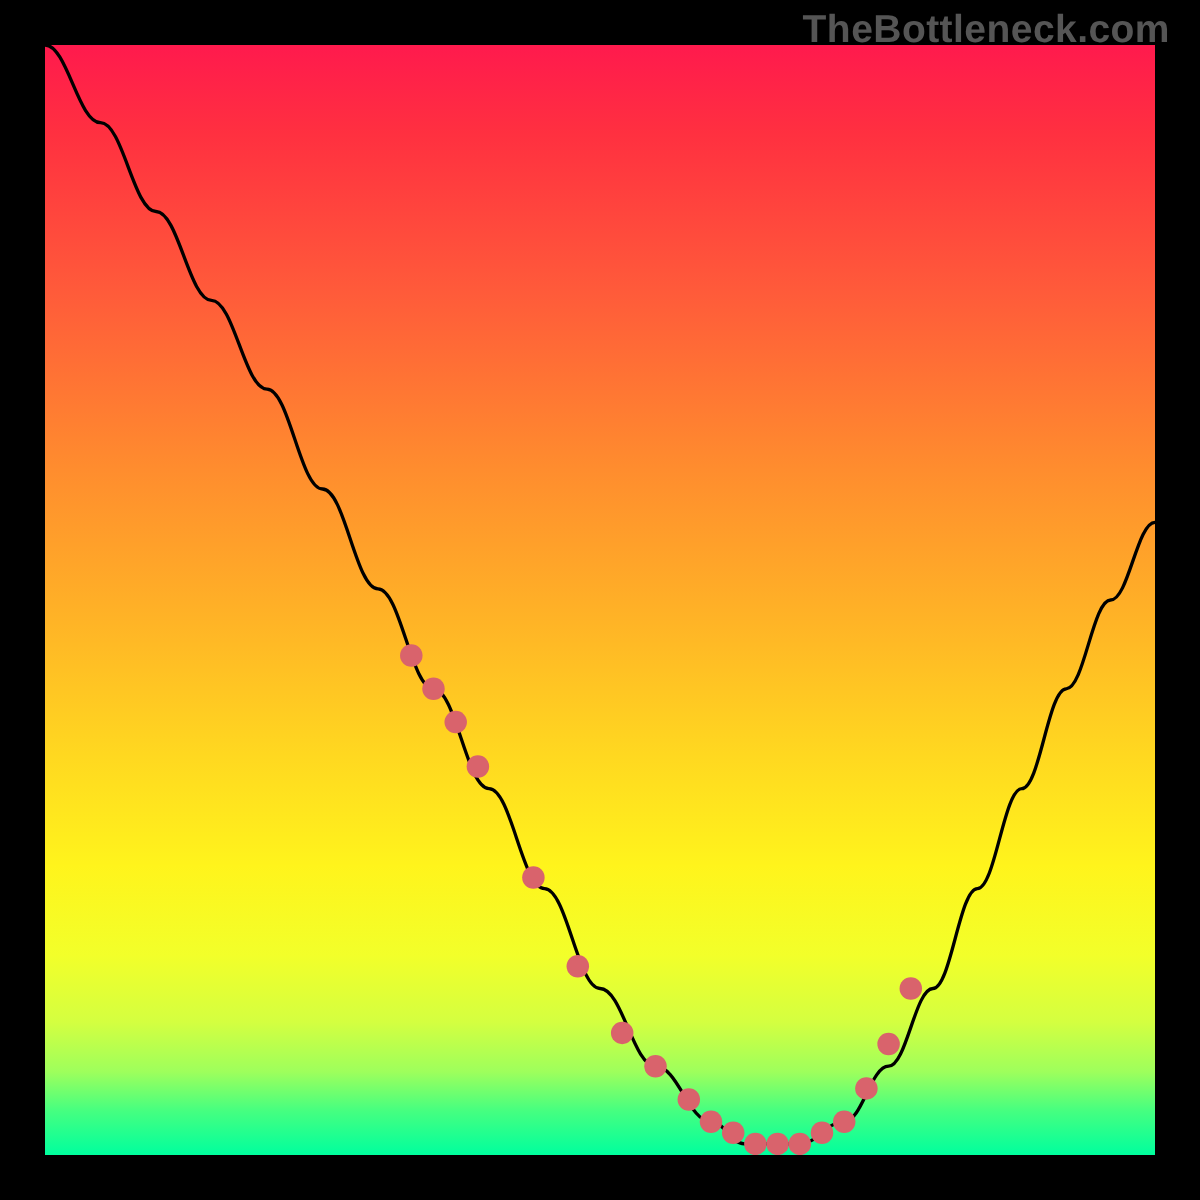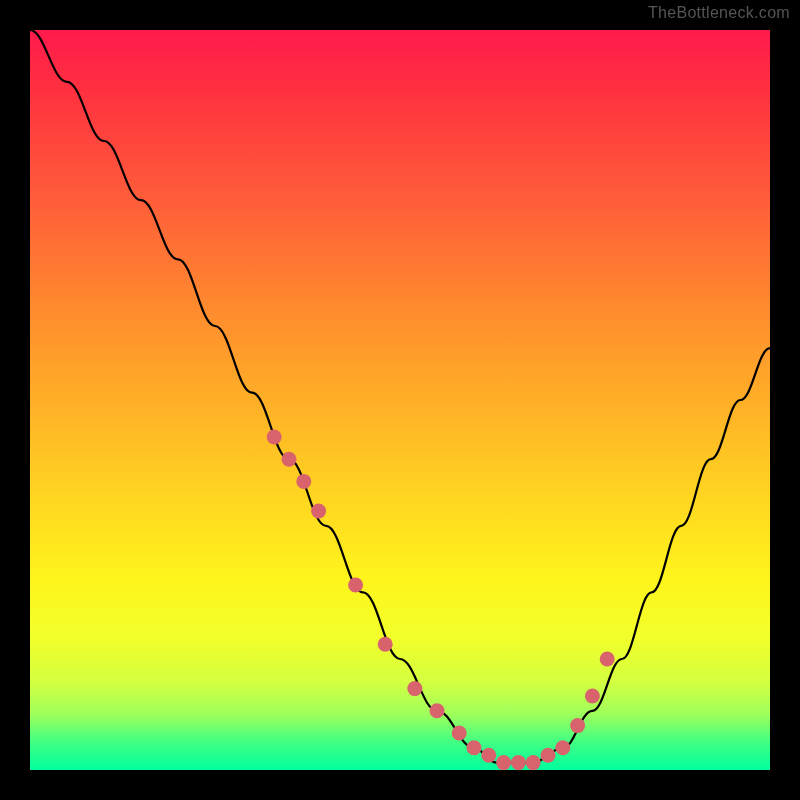--- a/index.html
+++ b/index.html
@@ -7,24 +7,24 @@
     width: 800px;
     height: 800px;
     background: #000;
     position: relative;
     font-family: Arial, Helvetica, sans-serif;
     overflow: hidden;
   }
   .watermark {
     position: absolute;
     top: 4px;
-    right: 10px;
+    right: 20px;
     color: #555;
-    font-size: 16px;
-    font-weight: 400;
+    font-size: 26px;
+    font-weight: 700;
     z-index: 20;
     letter-spacing: 0.3px;
   }
   .plot {
     position: absolute;
     left: 30px;
     top: 30px;
     width: 740px;
     height: 740px;
     background: linear-gradient(to bottom,

